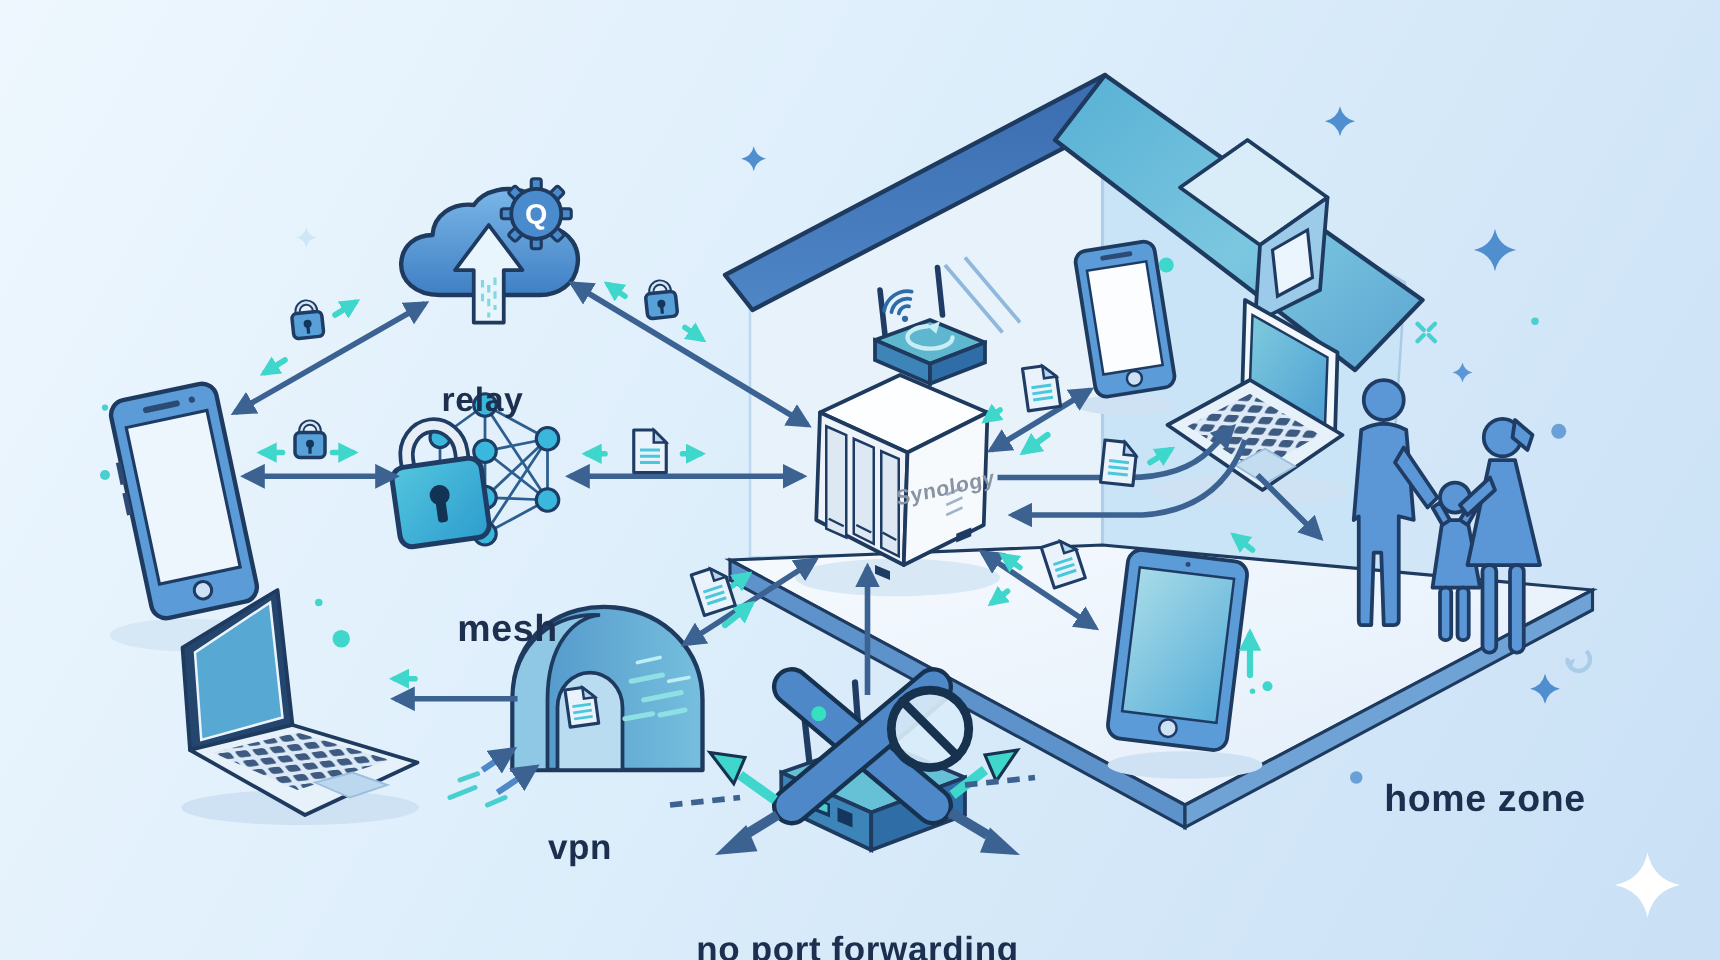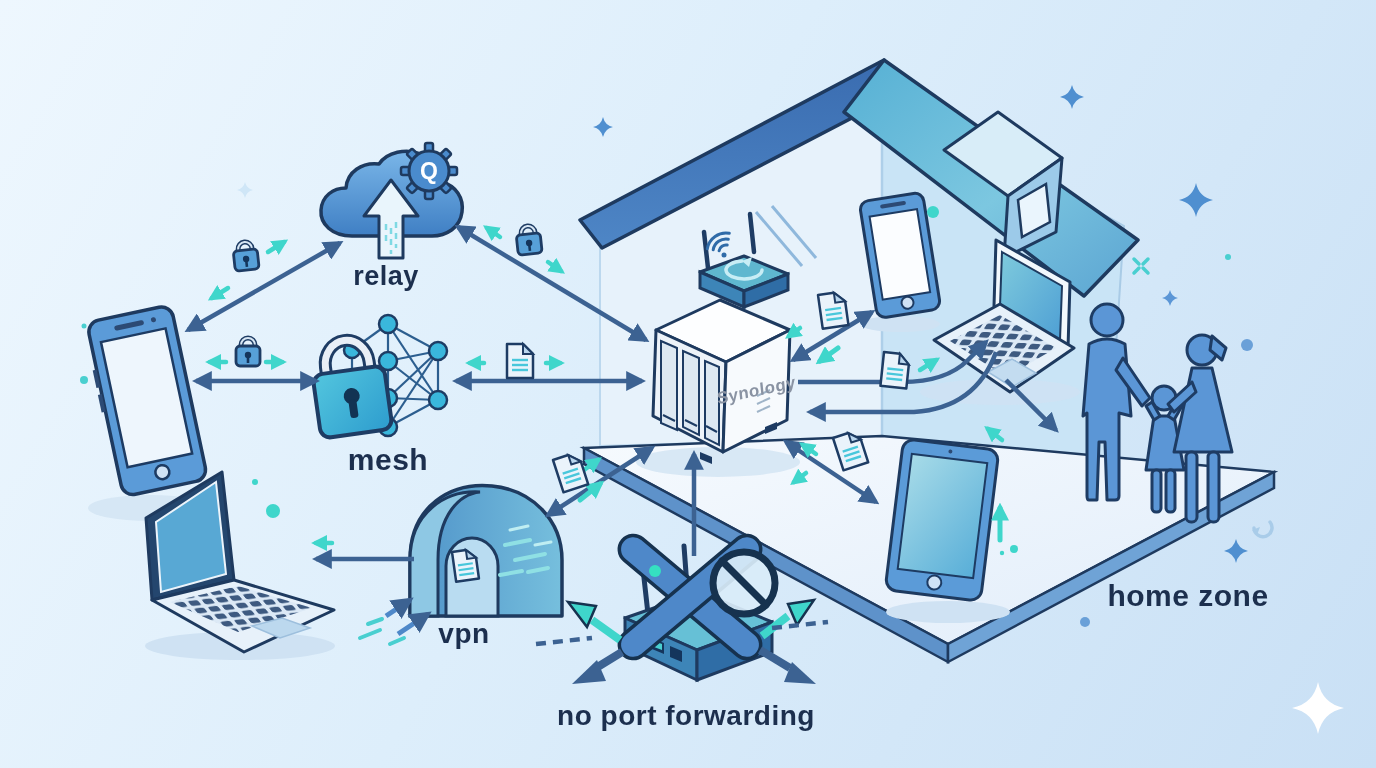--- a/index.html
+++ b/index.html
@@ -1,21 +1,21 @@
 <!DOCTYPE html>
 <html><head>
 <meta charset="utf-8">
 <style>
   html,body{margin:0;padding:0;background:#dcecfa;}
   #stage{position:relative;width:1376px;height:768px;overflow:hidden;
     background:linear-gradient(120deg,#eef7fe 0%,#ddeefb 45%,#c9e0f5 100%);
     font-family:"Liberation Sans",sans-serif;}
   #scene{position:absolute;left:0;top:0;}
   .lbl{position:absolute;transform:translate(-50%,-50%);font-weight:bold;
-    color:#1c2f4e;white-space:nowrap;letter-spacing:.5px;}
+    color:#1c2f4e;white-space:nowrap;letter-spacing:.5px;margin-top:44px;}
   .lbl-relay{font-size:27px;}
   .lbl-mesh{font-size:30px;}
   .lbl-vpn{font-size:28px;}
   .lbl-npf{font-size:28px;}
   .lbl-home{font-size:30px;}
 </style>
 </head>
 <body>
 
 <div id="stage">
@@ -475,17 +475,17 @@
     <circle cx="1247" cy="345" r="6" fill="#6aa0d8"></circle>
     <circle cx="1085" cy="622" r="5" fill="#6aa0d8"></circle>
     <circle cx="84" cy="326" r="2.5" fill="#49cfd0"></circle>
     <circle cx="84" cy="380" r="4" fill="#49cfd0"></circle>
     <circle cx="1002" cy="553" r="2.2" fill="#3fd6cb"></circle>
     <circle cx="1014" cy="549" r="4" fill="#3fd6cb"></circle>
   </g>
 </svg>
 
   <div class="lbl lbl-relay" style="left:386px;top:276px">relay</div>
-  <div class="lbl lbl-mesh" style="left:388px;top:460px">mesh</div>
+  <div class="lbl lbl-mesh" style="left:406px;top:460px">mesh</div>
   <div class="lbl lbl-vpn" style="left:464px;top:634px">vpn</div>
   <div class="lbl lbl-home" style="left:1188px;top:596px">home zone</div>
   <div class="lbl lbl-npf" style="left:686px;top:716px">no port forwarding</div>
 </div>
 
 </body></html>

